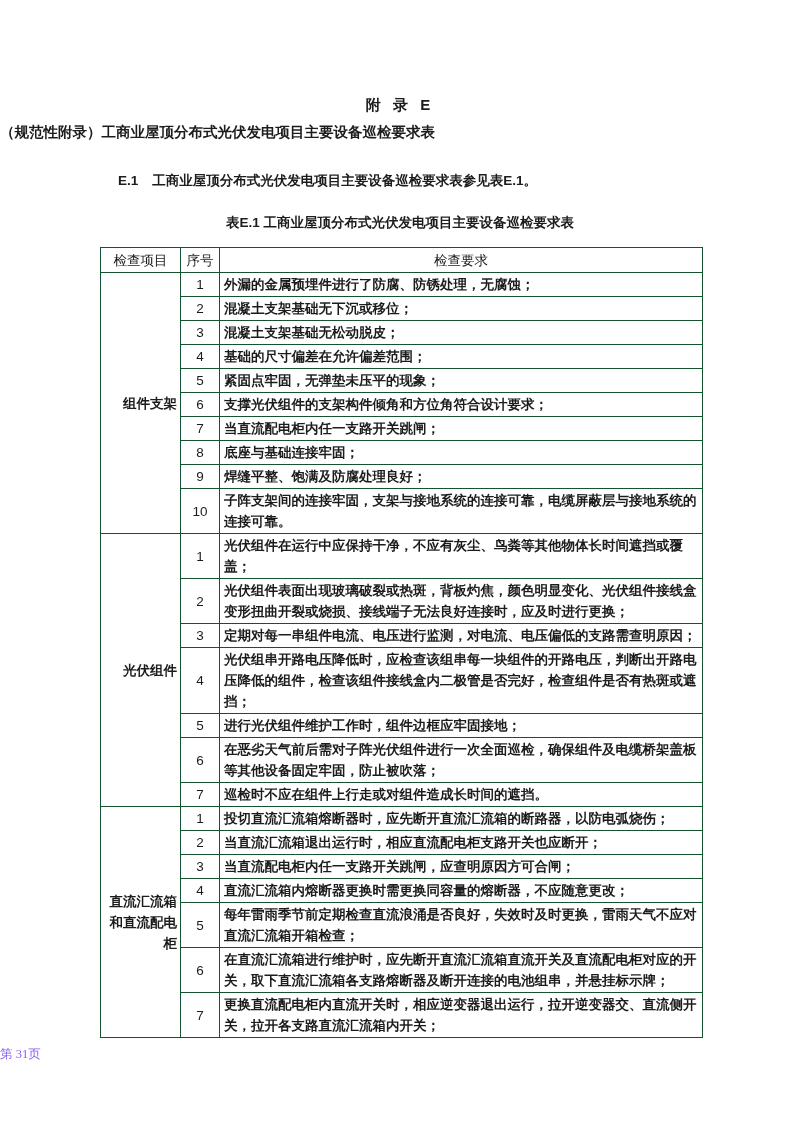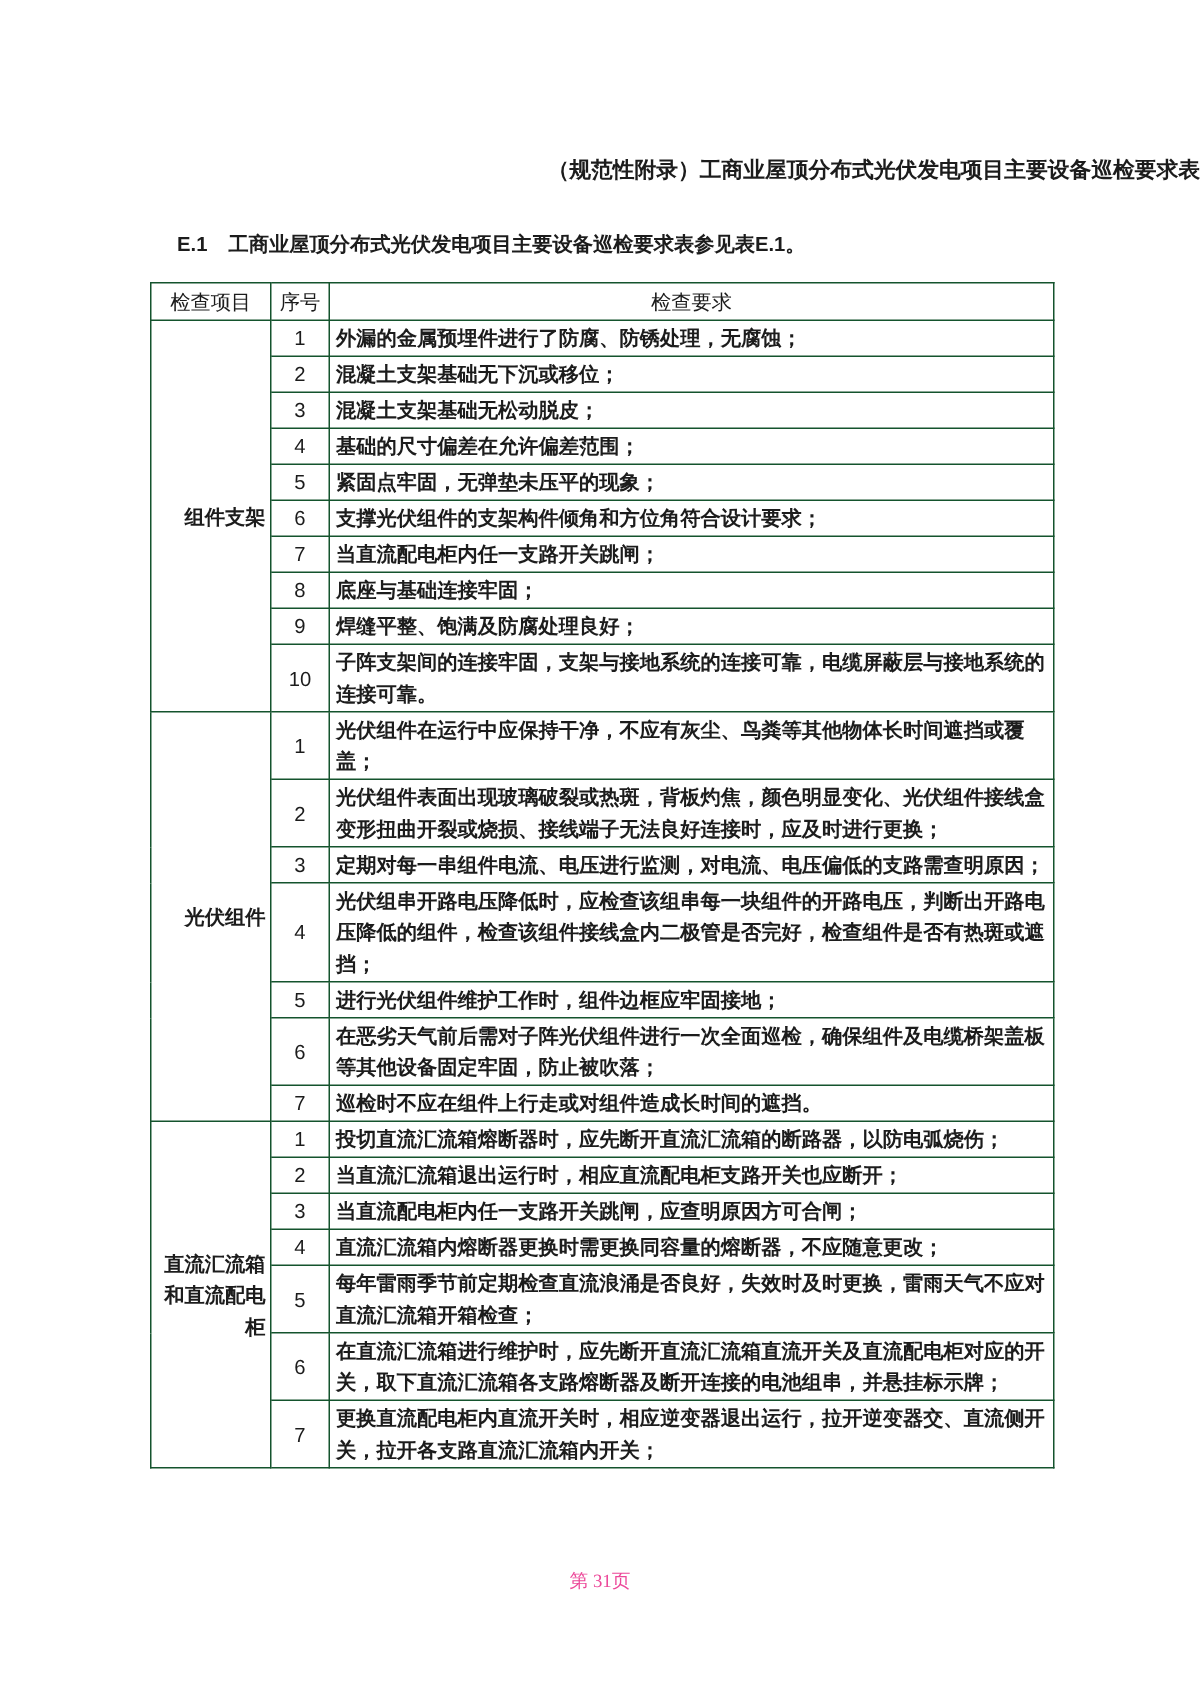--- a/index.html
+++ b/index.html
@@ -19,21 +19,21 @@
     background: #ffffff;
   }
   .appendix-title {
     text-align: center;
     font-size: 15px;
     font-weight: bold;
     letter-spacing: 4px;
     line-height: 18px;
   }
   .appendix-subtitle {
-    text-align: right;
+    text-align: left;
     font-size: 14.5px;
     font-weight: bold;
     margin-top: 9px;
     line-height: 18px;
   }
   .intro-line {
     margin: 31px 100px 0 118px;
     font-size: 13.5px;
     font-weight: bold;
     line-height: 18px;
@@ -83,38 +83,39 @@
     line-height: 21px;
     font-weight: 600;
     word-break: break-all;
   }
   .inspection-table tr { height: 24px; }
   .page-footer {
     position: absolute;
     left: 0;
     top: 1046px;
     width: 800px;
-    text-align: center;
     font-family: "Liberation Serif", "DejaVu Serif", serif;
     font-size: 12.5px;
-    color: #ec4899;
+    color: #8b5cf6;
   }
 </style>
 </head>
 <body>
 
 <div class="doc-page">
 
+  <div class="appendix-title">附  录  E</div>
 
   <div class="appendix-subtitle">（规范性附录）工商业屋顶分布式光伏发电项目主要设备巡检要求表</div>
 
   <div class="intro-line">
     <span class="intro-label">E.1</span><span>工商业屋顶分布式光伏发电项目主要设备巡检要求表参见表E.1。</span>
   </div>
 
+  <div class="table-caption">表E.1 工商业屋顶分布式光伏发电项目主要设备巡检要求表</div>
 
   <table class="inspection-table">
     <colgroup>
       <col class="col-cat">
       <col class="col-no">
       <col class="col-req">
     </colgroup>
     <thead>
       <tr>
         <th>检查项目</th>

